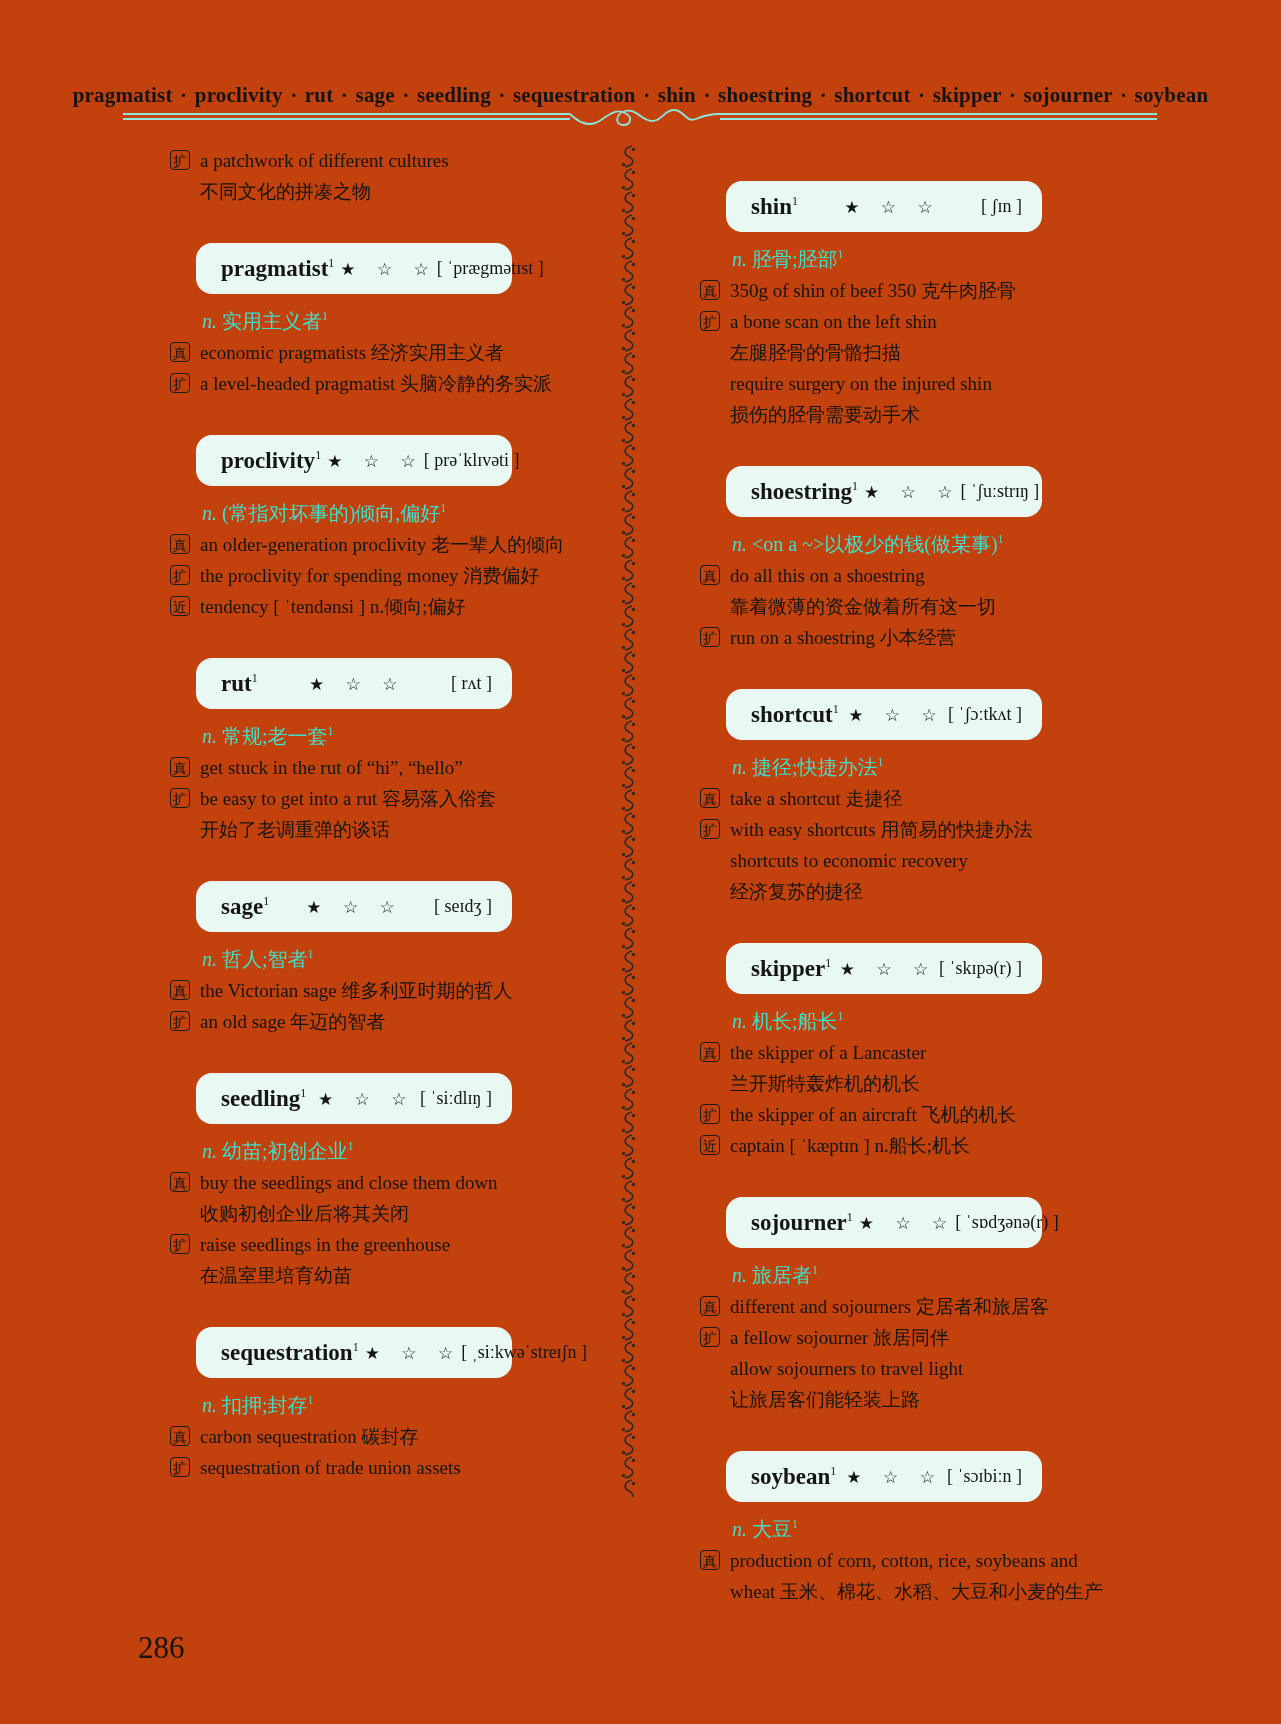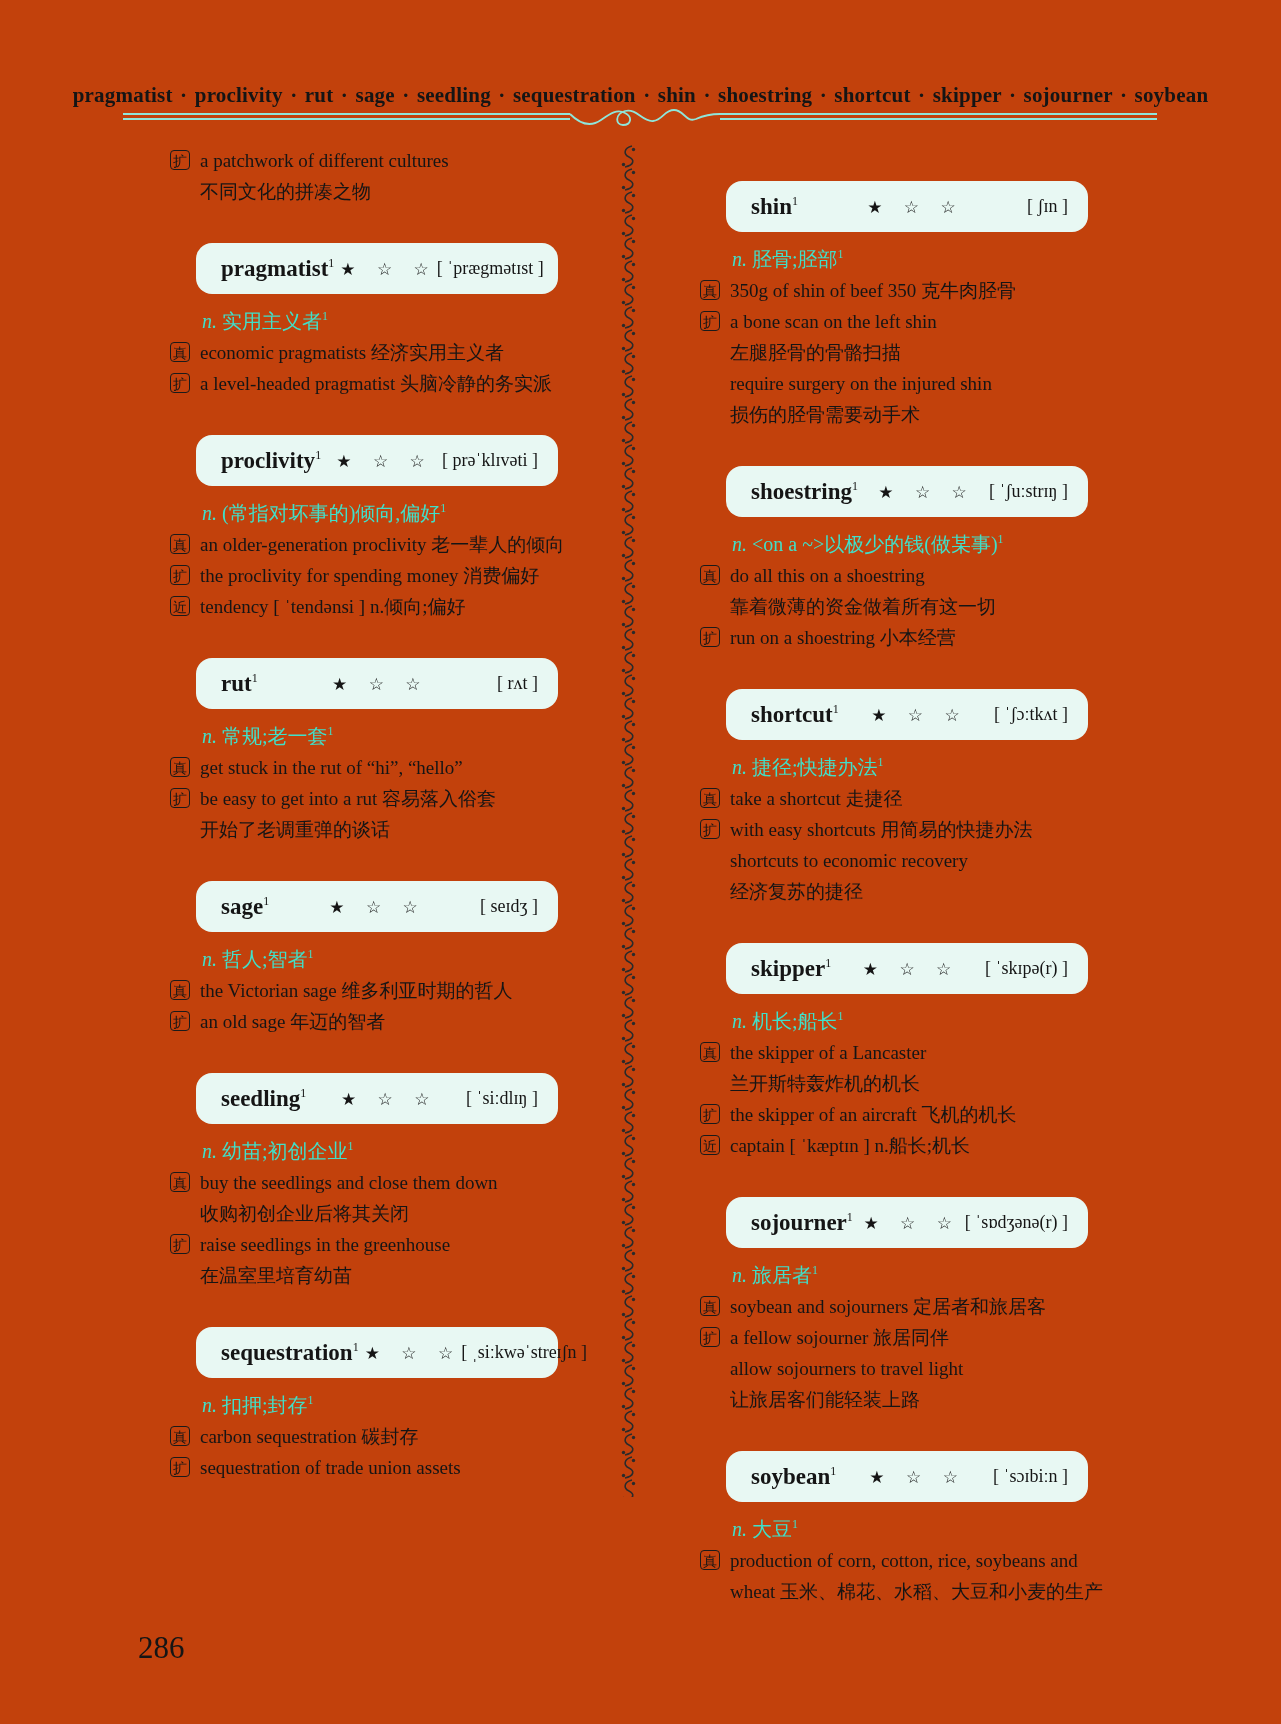--- a/index.html
+++ b/index.html
@@ -16,21 +16,21 @@
   .header-rule { position:absolute; top:106px; left:123px; width:1034px; height:22px; }
 
   .column { position:absolute; top:145px; width:436px; }
   #col0 { left:170px; }
   #col1 { left:700px; }
 
   .divider { position:absolute; left:620px; top:145px; width:18px; height:1352px; }
 
   .hw-row {
     display:flex; align-items:center;
-    margin:36px 0 0 26px; width:362px; height:51px;
+    margin:36px 0 0 26px; width:316px; height:51px;
     background:var(--hw-bg,#e8f8f3); border-radius:16px;
     padding:0 20px 0 25px; box-sizing:border-box;
   }
   .hw { font-weight:bold; font-size:23px; white-space:nowrap; }
   .hw sup { font-size:12px; font-weight:normal; }
   .stars {
     flex:1; text-align:center; font-size:17px; letter-spacing:8px;
     font-family:"DejaVu Sans",sans-serif; white-space:nowrap; padding-left:6px;
   }
   .pron { font-size:18px; white-space:nowrap; }
@@ -267,21 +267,21 @@
         <span class="ex-text">captain [ ˈkæptɪn ] n.船长;机长</span>
       </div>
       <div class="hw-row">
         <span class="hw">sojourner<sup>1</sup></span>
         <span class="stars">★ ☆ ☆</span>
         <span class="pron">[ ˈsɒdʒənə(r) ]</span>
       </div>
       <div class="def-line"><i class="pos">n.</i><span class="def">旅居者</span><sup>1</sup></div>
       <div class="ex">
         <span class="ex-label">真</span>
-        <span class="ex-text">soybean and sojourners 定居者和旅居客</span>
+        <span class="ex-text">different and sojourners 定居者和旅居客</span>
       </div>
       <div class="ex">
         <span class="ex-label">扩</span>
         <span class="ex-text">a fellow sojourner 旅居同伴</span>
       </div>
       <div class="ex cont">
         <span class="ex-text">allow sojourners to travel light</span>
       </div>
       <div class="ex cont">
         <span class="ex-text">让旅居客们能轻装上路</span>

